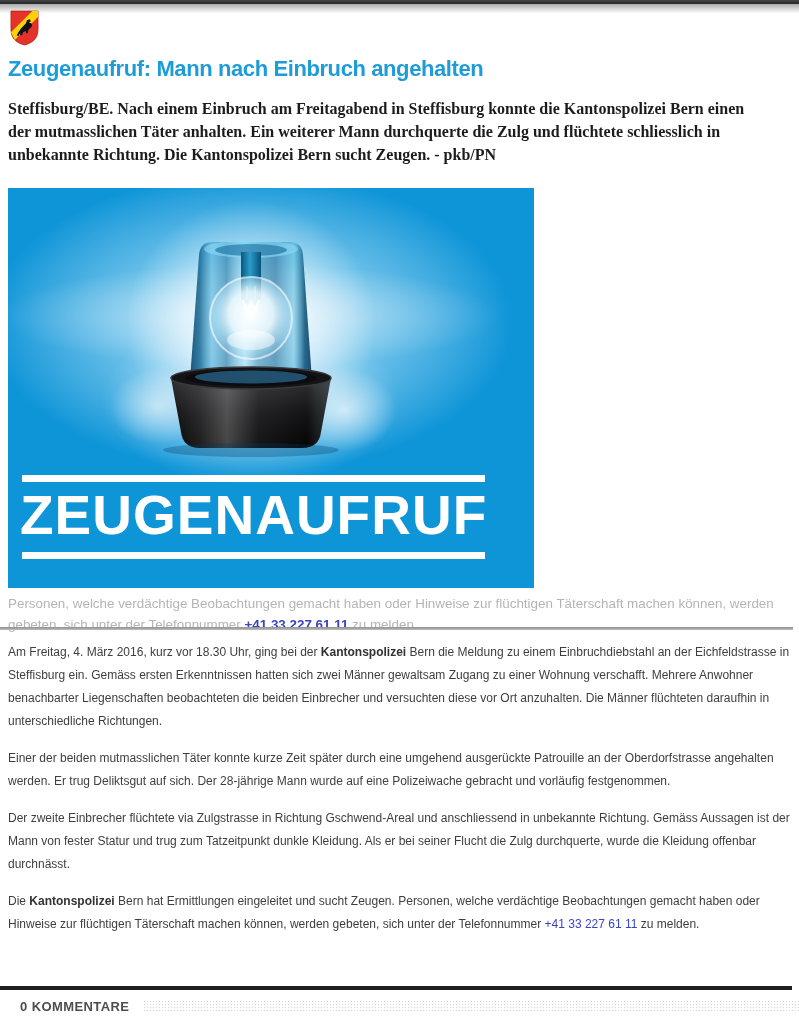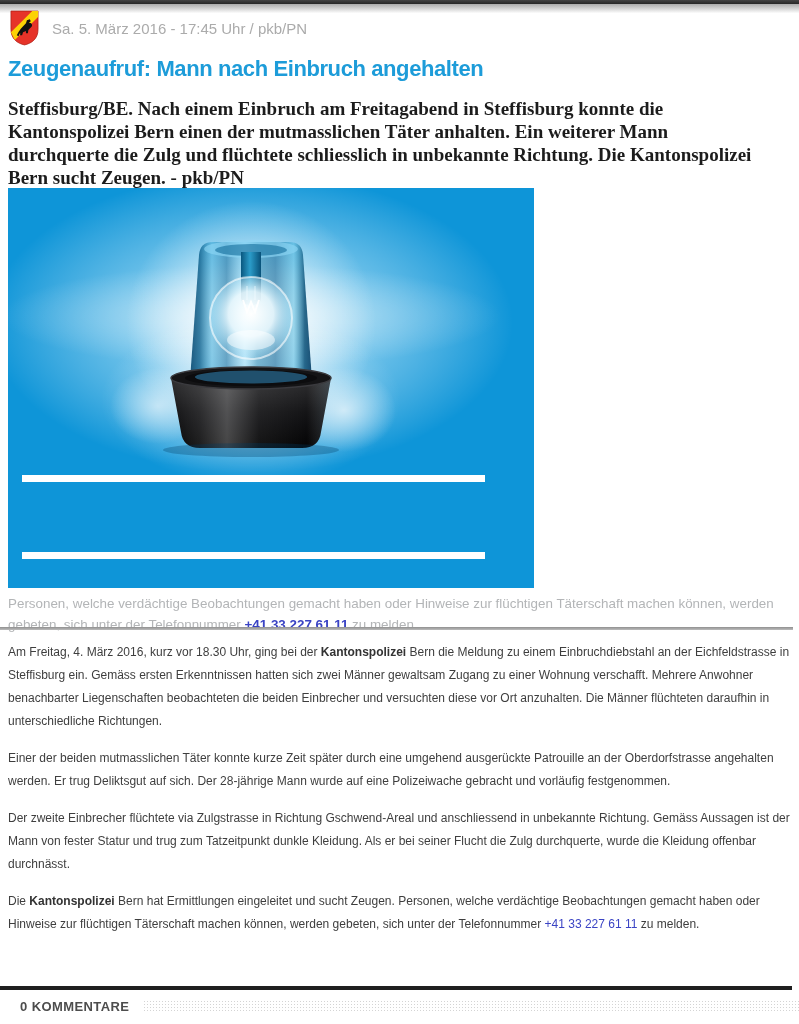--- a/index.html
+++ b/index.html
@@ -17,21 +17,21 @@
     display:flex; align-items:center; }
   .crest { width:29px; height:36px; flex:0 0 auto; }
   .date-line { margin-left:13px; font-size:15px; color:var(--date-gray,#ababab); }
 
   .headline { position:absolute; left:8px; top:56px; width:788px;
     font-size:22px; font-weight:bold; letter-spacing:-0.4px; white-space:nowrap;
     color:var(--headline-blue,#1d9cd9); }
 
   .lead { position:absolute; left:8px; top:97px; width:760px;
     font-family:"Liberation Serif", serif; font-weight:bold;
-    font-size:19px; line-height:23px; color:#1c1c1c; }
+    font-size:16px; line-height:23px; color:#1c1c1c; }
 
   .article-image { position:absolute; left:8px; top:188px; width:526px; height:400px;
     background:var(--image-bg-blue,#0e95d8); overflow:hidden; }
   .article-image svg { position:absolute; left:0; top:0; }
   .img-line { position:absolute; left:14px; width:463px; height:7px; background:#ffffff; }
   .img-line.l1 { top:287px; } .img-line.l2 { top:364px; }
   .img-word { position:absolute; left:12px; top:297px; width:468px;
     font-size:55px; line-height:60px; font-weight:bold; letter-spacing:1px;
     color:#ffffff; white-space:nowrap; }
 
@@ -63,21 +63,20 @@
 
 <div class="top-strip"></div>
 <div class="top-shadow"></div>
 
 <div class="site-header">
   <svg class="crest" viewBox="0 0 30 37" aria-hidden="true">
     <path d="M1,1 H29 V20 C29,30 22,34.5 15,36 C8,34.5 1,30 1,20 Z" fill="#e63329" stroke="#b02018" stroke-width="0.8"></path>
     <polygon points="1,23 23,1 29,1 29,7 5,31" fill="#fcd205"></polygon>
     <path d="M7,26 C9,21 13,17 16.5,13.5 L17.5,10.5 L20.5,9.5 L21.5,11.5 L19.5,13 C22.5,13 23.5,15 22.5,17 L19,20.5 L18.5,24 L16.5,24 L16.5,21.5 L13.5,23 L12.5,26 L10.5,26 L10.5,23.5 L8.8,27 Z" fill="#111111"></path>
   </svg>
-  <span class="date-line">Sa. 5. März 2016 - 17:45 Uhr / pkb/PN</span>
 </div>
 
 <h1 class="headline">Zeugenaufruf: Mann nach Einbruch angehalten</h1>
 
 <p class="lead">Steffisburg/BE. Nach einem Einbruch am Freitagabend in Steffisburg konnte die Kantonspolizei Bern einen der mutmasslichen Täter anhalten. Ein weiterer Mann durchquerte die Zulg und flüchtete schliesslich in unbekannte Richtung. Die Kantonspolizei Bern sucht Zeugen. - pkb/PN</p>
 
 <div class="article-image">
   <svg width="526" height="400" viewBox="0 0 526 400" aria-hidden="true">
     <defs>
       <radialGradient id="glowBig" cx="50%" cy="50%" r="50%">
@@ -149,20 +148,21 @@
     <ellipse cx="243" cy="192" rx="61" ry="8" fill="#0a5a8a" opacity="0.5"></ellipse>
 
     <path d="M163,190 L323,190 L313,244 Q311,260 294,260 L192,260 Q175,260 173,244 Z" fill="url(#baseGrad)"></path>
     <path d="M163,190 L323,190 L313,244 Q311,260 294,260 L192,260 Q175,260 173,244 Z" fill="url(#baseSheen)"></path>
     <ellipse cx="243" cy="190" rx="80" ry="11" fill="#141416" stroke="#3a3a3e" stroke-width="1.5"></ellipse>
     <ellipse cx="243" cy="190" rx="66" ry="8" fill="#0c0c0e"></ellipse>
     <ellipse cx="243" cy="189" rx="56" ry="6.5" fill="#2e7fae" opacity="0.6"></ellipse>
     <ellipse cx="243" cy="262" rx="88" ry="7" fill="#003a63" opacity="0.3"></ellipse>
   </svg>
   <div class="img-line l1"></div>
+  <div class="img-word">ZEUGENAUFRUF</div>
   <div class="img-line l2"></div>
 </div>
 
 <p class="caption"><span>Personen, welche verdächtige Beobachtungen gemacht haben oder Hinweise zur flüchtigen Täterschaft machen können, werden gebeten, sich unter der Telefonnummer </span><a href="#">+41 33 227 61 11</a><span> zu melden.</span></p>
 
 <div class="caption-sep"></div>
 
 <div class="body-text">
   <p><span>Am Freitag, 4. März 2016, kurz vor 18.30 Uhr, ging bei der </span><b>Kantonspolizei</b><span> Bern die Meldung zu einem Einbruchdiebstahl an der Eichfeldstrasse in Steffisburg ein. Gemäss ersten Erkenntnissen hatten sich zwei Männer gewaltsam Zugang zu einer Wohnung verschafft. Mehrere Anwohner benachbarter Liegenschaften beobachteten die beiden Einbrecher und versuchten diese vor Ort anzuhalten. Die Männer flüchteten daraufhin in unterschiedliche Richtungen.</span></p>
   <p>Einer der beiden mutmasslichen Täter konnte kurze Zeit später durch eine umgehend ausgerückte Patrouille an der Oberdorfstrasse angehalten werden. Er trug Deliktsgut auf sich. Der 28-jährige Mann wurde auf eine Polizeiwache gebracht und vorläufig festgenommen.</p>

